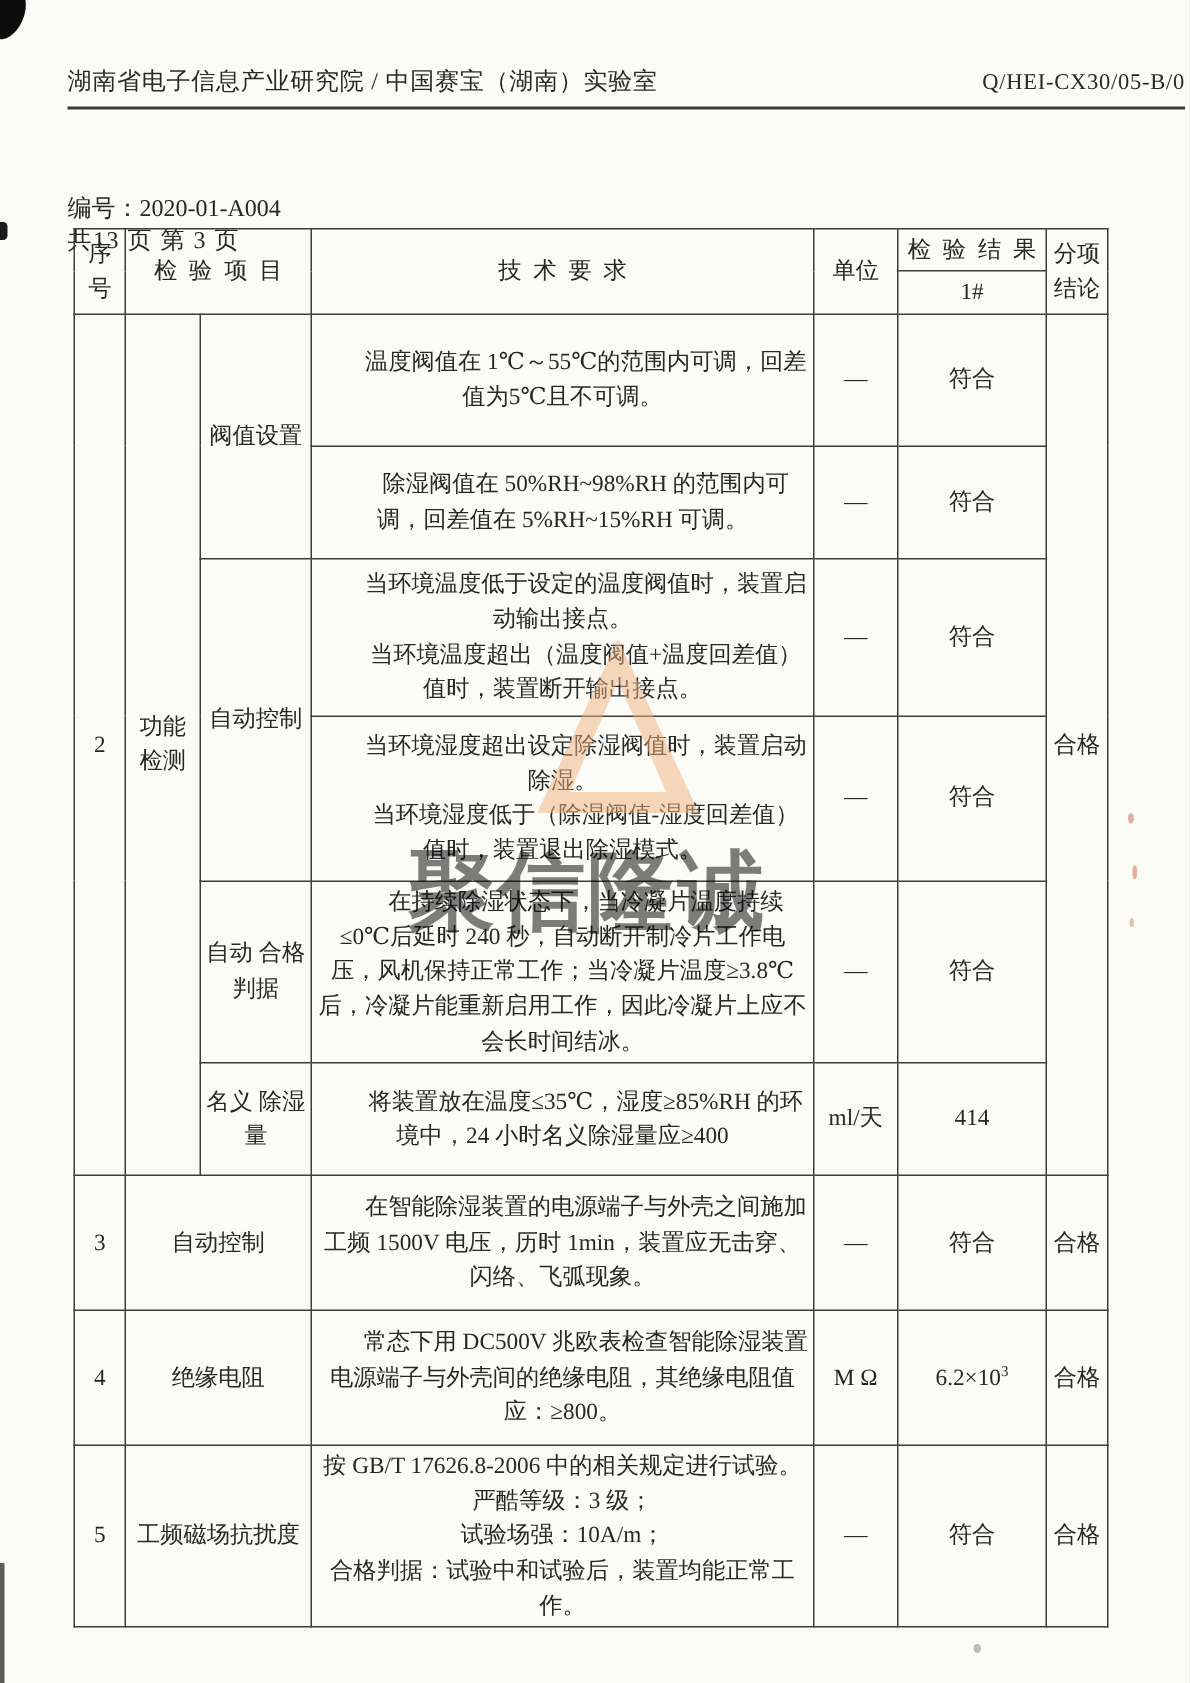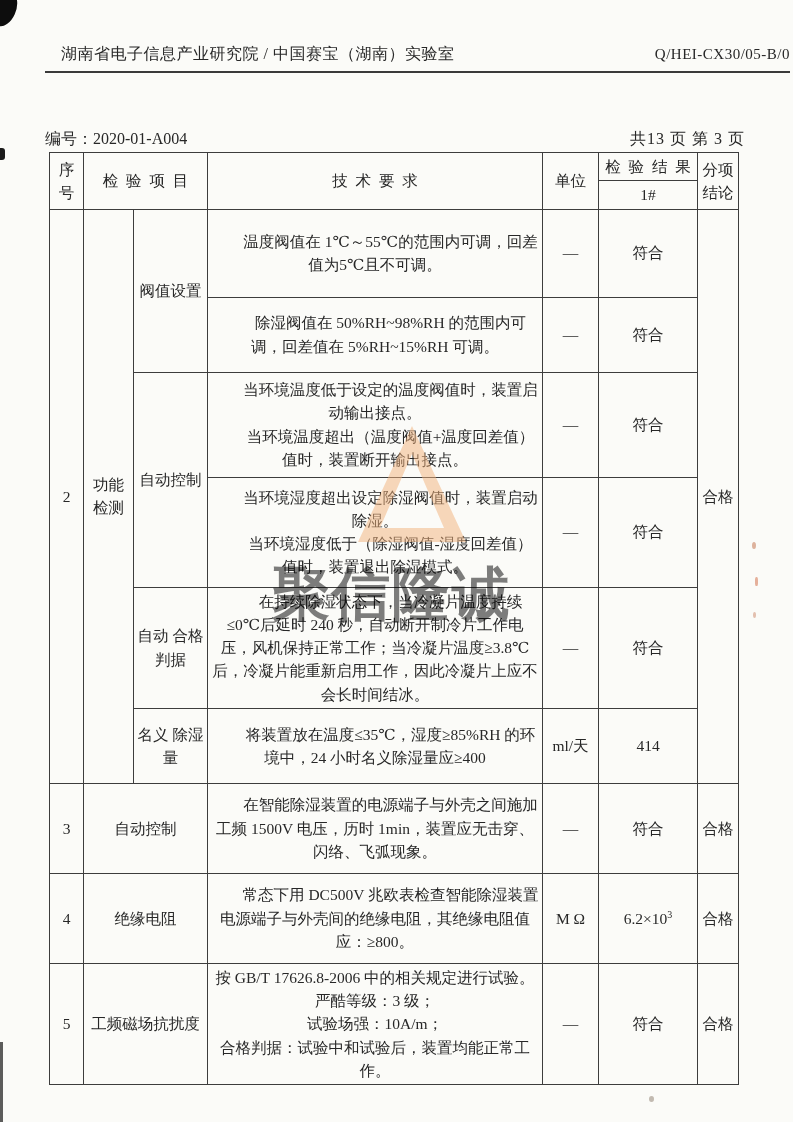--- a/index.html
+++ b/index.html
@@ -4,25 +4,25 @@
 <style>
   html,body{margin:0;padding:0;background:#e8e8e6;}
   #page{
     position:relative;width:793px;height:1122px;margin:0 auto;
     background:#fbfbf8;overflow:hidden;
     font-family:"Liberation Serif","DejaVu Serif",serif;
     color:#272727;
   }
   
   .org-line{position:absolute;left:45px;top:44px;width:745px;display:flex;justify-content:space-between;align-items:baseline;}
-  .org-name{font-size:16px;letter-spacing:.5px;margin-left:16px;}
+  .org-name{font-size:16px;letter-spacing:.5px;}
   .doc-code{font-size:15px;letter-spacing:.5px;text-align:right;}
   .header-rule{position:absolute;left:45px;top:71px;width:745px;height:2px;background:#3a3a3a;}
   .report-title{position:absolute;left:0;top:82px;width:100%;text-align:center;font-size:31px;font-weight:bold;letter-spacing:2px;}
-  .no-line{position:absolute;left:45px;top:129px;width:700px;display:flex;justify-content:space-between;align-items:baseline;font-size:16px;}
+  .no-line{position:absolute;left:45px;top:129px;width:700px;display:flex;justify-content:space-between;align-items:baseline;font-size:16px;flex-direction:column;}
   .page-info{font-size:16px;letter-spacing:1px;}
   
   table.report{
     position:absolute;left:49px;top:152px;width:689px;
     border-collapse:collapse;table-layout:fixed;
   }
   table.report td{
     border:1.6px solid #3d3d3d;
     font-size:15.5px;line-height:1.5;
     text-align:center;vertical-align:middle;

